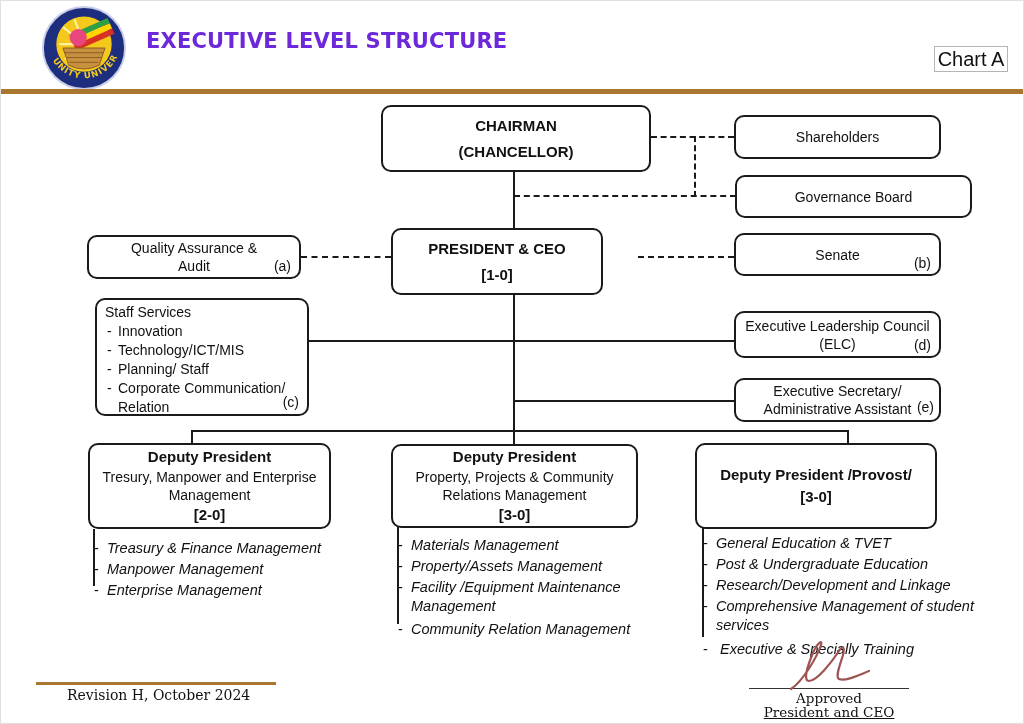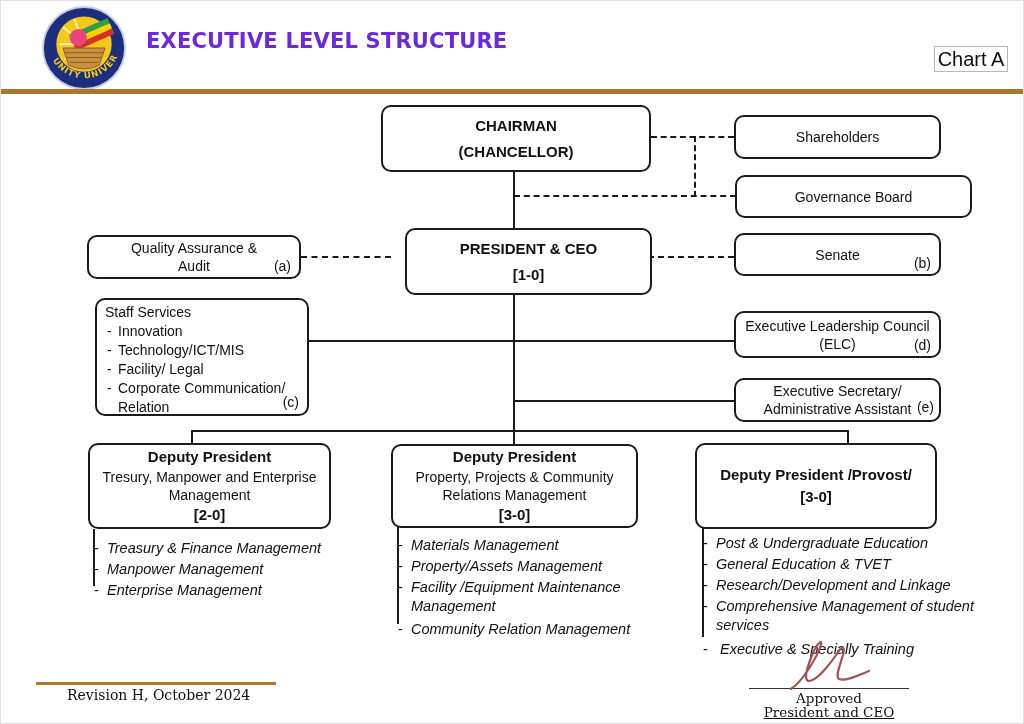--- a/index.html
+++ b/index.html
@@ -105,34 +105,34 @@
   </div>
   <div class="box" style="left:734px;top:174px;width:237px;height:43px;">
     <div>Governance Board</div>
   </div>
 
   <div class="box" style="left:86px;top:234px;width:214px;height:44px;">
     <div>Quality Assurance &amp;</div>
     <div>Audit</div>
     <div class="tag">(a)</div>
   </div>
-  <div class="box" style="left:404px;top:227px;width:247px;height:67px;row-gap:4px;">
+  <div class="box" style="left:390px;top:227px;width:212px;height:67px;row-gap:4px;">
     <div class="bold">PRESIDENT &amp; CEO</div>
     <div class="bold">[1-0]</div>
   </div>
   <div class="box" style="left:733px;top:232px;width:207px;height:43px;">
     <div>Senate</div>
     <div class="tag">(b)</div>
   </div>
 
   <div class="box leftalign" style="left:86px;top:297px;width:214px;height:118px;line-height:19px;">
     <div>Staff Services</div>
     <div class="staff-item">Innovation</div>
     <div class="staff-item">Technology/ICT/MIS</div>
-    <div class="staff-item">Facility/ Legal</div>
+    <div class="staff-item">Planning/ Staff</div>
     <div class="staff-item">Corporate Communication/ Relation</div>
     <div class="tag">(c)</div>
   </div>
   <div class="box" style="left:733px;top:310px;width:207px;height:47px;">
     <div>Executive Leadership Council</div>
     <div>(ELC)</div>
     <div class="tag">(d)</div>
   </div>
   <div class="box" style="left:733px;top:377px;width:207px;height:44px;">
     <div>Executive Secretary/</div>
@@ -163,22 +163,22 @@
   </div>
   <div class="dlist" style="left:396px;top:535px;width:250px;">
     <div class="branch" style="height:98px;"></div>
     <div class="item">Materials Management</div>
     <div class="item">Property/Assets Management</div>
     <div class="item">Facility /Equipment Maintenance Management</div>
     <div class="item" style="margin-top:4px;">Community Relation Management</div>
   </div>
   <div class="dlist" style="left:701px;top:533px;width:282px;">
     <div class="branch" style="height:113px;"></div>
+    <div class="item">General Education &amp; TVET</div>
     <div class="item">Post &amp; Undergraduate Education</div>
-    <div class="item">General Education &amp; TVET</div>
     <div class="item">Research/Development and Linkage</div>
     <div class="item">Comprehensive Management of student services</div>
     <div class="item" style="margin-top:5px;padding-left:18px;">Executive &amp; Specially Training</div>
   </div>
 
   <div class="rule-brown" style="left:35px;top:681px;width:240px;height:3px;"></div>
   <div id="revision" class="serif">Revision H, October 2024</div>
 
   <svg id="signature" viewBox="0 0 120 56">
     <path d="M18,52 C30,44 44,20 48,8 C50,2 44,6 40,16 C34,30 30,44 36,44 C44,44 58,26 66,14 C70,8 72,10 70,18 C67,28 62,40 66,42 C72,45 86,38 96,34" fill="none" stroke="#a05353" stroke-width="2.2" stroke-linecap="round"></path>

